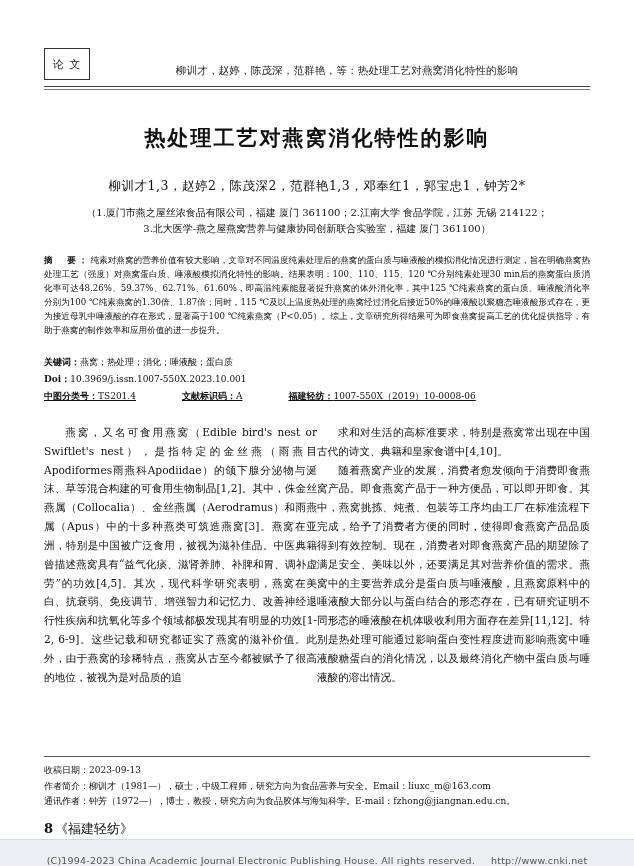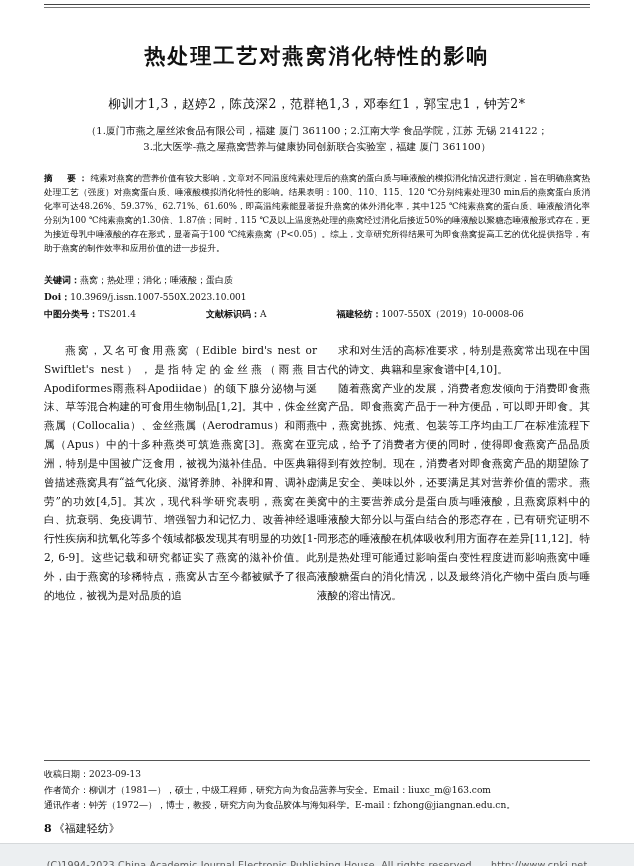--- a/index.html
+++ b/index.html
@@ -95,21 +95,22 @@
     letter-spacing: 3px;
   }
   .meta {
     font-size: 9px;
     line-height: 1.9;
     margin-top: 16px;
   }
   .meta b { font-weight: bold; }
   .meta-row {
     display: flex;
-    gap: 70px;
+    gap: 46px;
+    text-decoration: underline;
   }
 
   
   .cols {
     margin-top: 18px;
     display: flex;
     font-size: 10.6px;
     line-height: 1.78;
     text-align: justify;
   }
@@ -128,22 +129,22 @@
   }
   .foot .fline { margin: 0; }
   .footrule {
     border-top: 0.8px solid #555;
     margin-bottom: 6px;
     width: 100%;
   }
   .pagefoot {
     position: absolute;
     left: 44px;
-    bottom: 34px;
-    font-size: 11px;
+    bottom: 28px;
+    font-size: 13px;
     color: #111;
   }
   .pagefoot .pgnum { font-weight: bold; margin-right: 2px; }
 
   
   .cnki {
     position: absolute;
     left: 0;
     right: 0;
     bottom: 0;
@@ -158,20 +159,24 @@
     color: #555;
     letter-spacing: 0.2px;
   }
   .cnki .lnk { margin-left: 16px; color: #555; }
 </style>
 </head>
 <body>
 
 <div class="page">
 
+  <div class="runhead">
+    <div class="runhead-badge">论 文</div>
+    <div class="runhead-text">柳训才，赵婷，陈茂深，范群艳，等：热处理工艺对燕窝消化特性的影响</div>
+  </div>
   <div class="rule"></div>
   <div class="rule thin"></div>
 
   <div class="title">热处理工艺对燕窝消化特性的影响</div>
   <div class="authors">柳训才1,3，赵婷2，陈茂深2，范群艳1,3，邓奉红1，郭宝忠1，钟芳2*</div>
   <div class="affil" style="white-space:pre-line">（1.厦门市燕之屋丝浓食品有限公司，福建 厦门 361100；2.江南大学 食品学院，江苏 无锡 214122；
 3.北大医学-燕之屋燕窝营养与健康协同创新联合实验室，福建 厦门 361100）</div>
 
   <div class="abs-wrap">
     <span class="abs-label">摘　要：</span><span>纯素对燕窝的营养价值有较大影响，文章对不同温度纯素处理后的燕窝的蛋白质与唾液酸的模拟消化情况进行测定，旨在明确燕窝热处理工艺（强度）对燕窝蛋白质、唾液酸模拟消化特性的影响。结果表明：100、110、115、120 ℃分别纯素处理30 min后的燕窝蛋白质消化率可达48.26%、59.37%、62.71%、61.60%，即高温纯素能显著提升燕窝的体外消化率，其中125 ℃纯素燕窝的蛋白质、唾液酸消化率分别为100 ℃纯素燕窝的1.30倍、1.87倍；同时，115 ℃及以上温度热处理的燕窝经过消化后接近50%的唾液酸以聚糖态唾液酸形式存在，更为接近母乳中唾液酸的存在形式，显著高于100 ℃纯素燕窝（P&lt;0.05）。综上，文章研究所得结果可为即食燕窝提高工艺的优化提供指导，有助于燕窝的制作效率和应用价值的进一步提升。</span>

